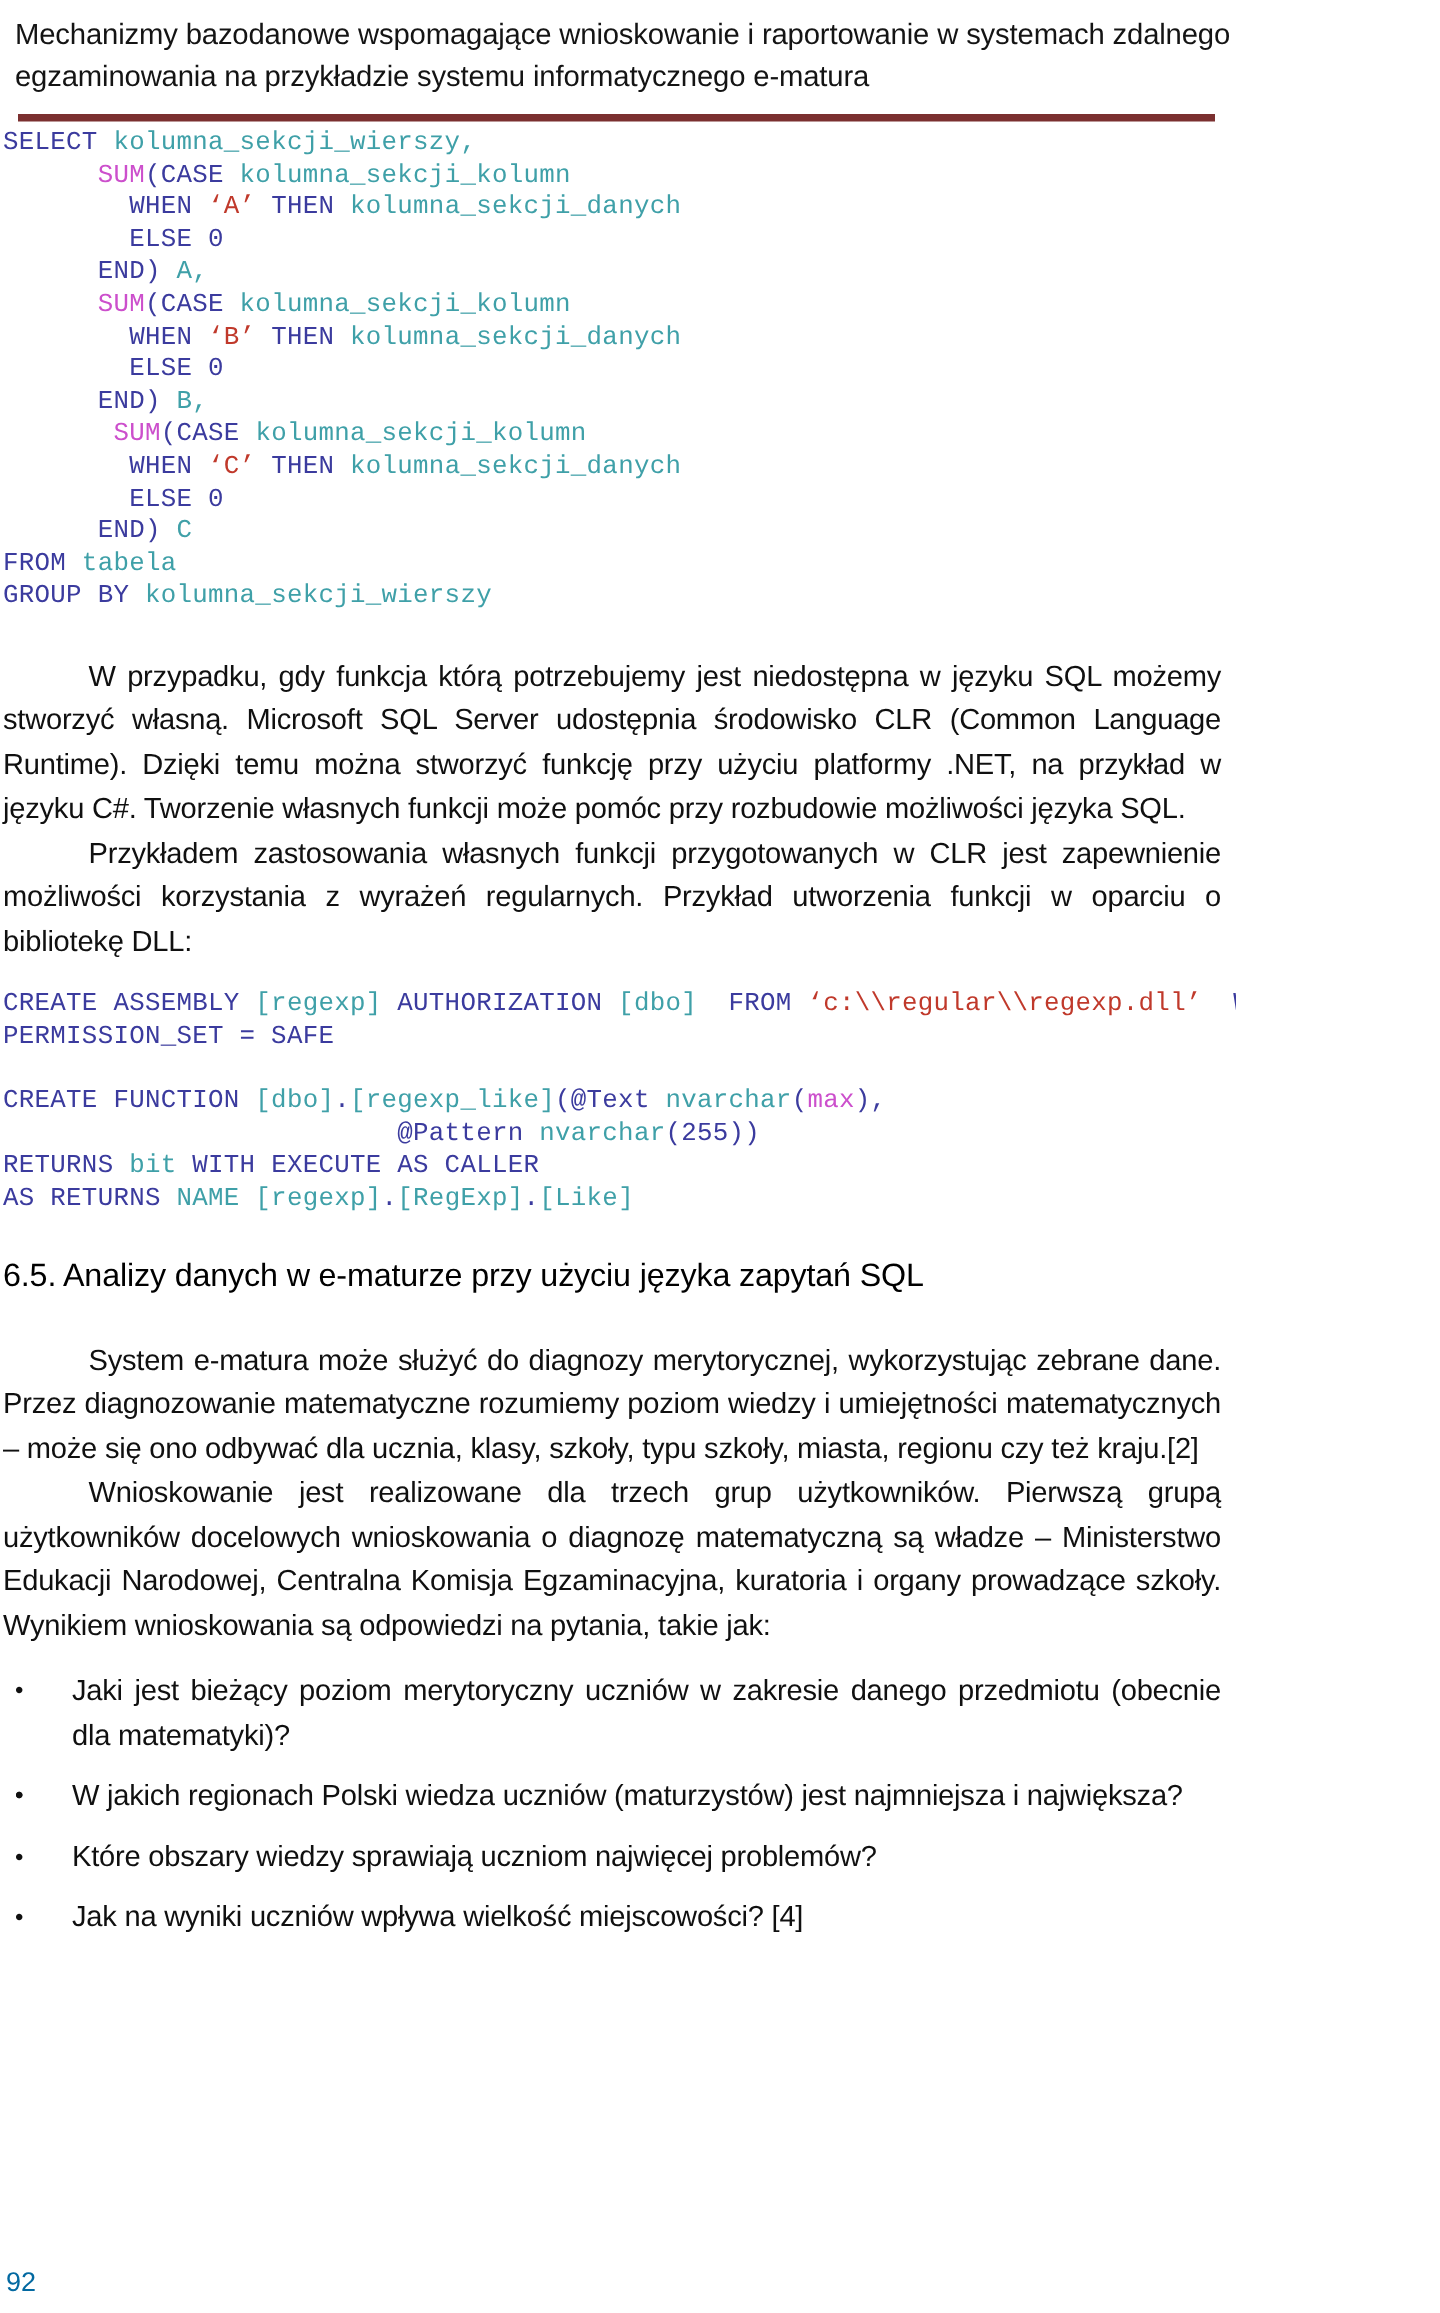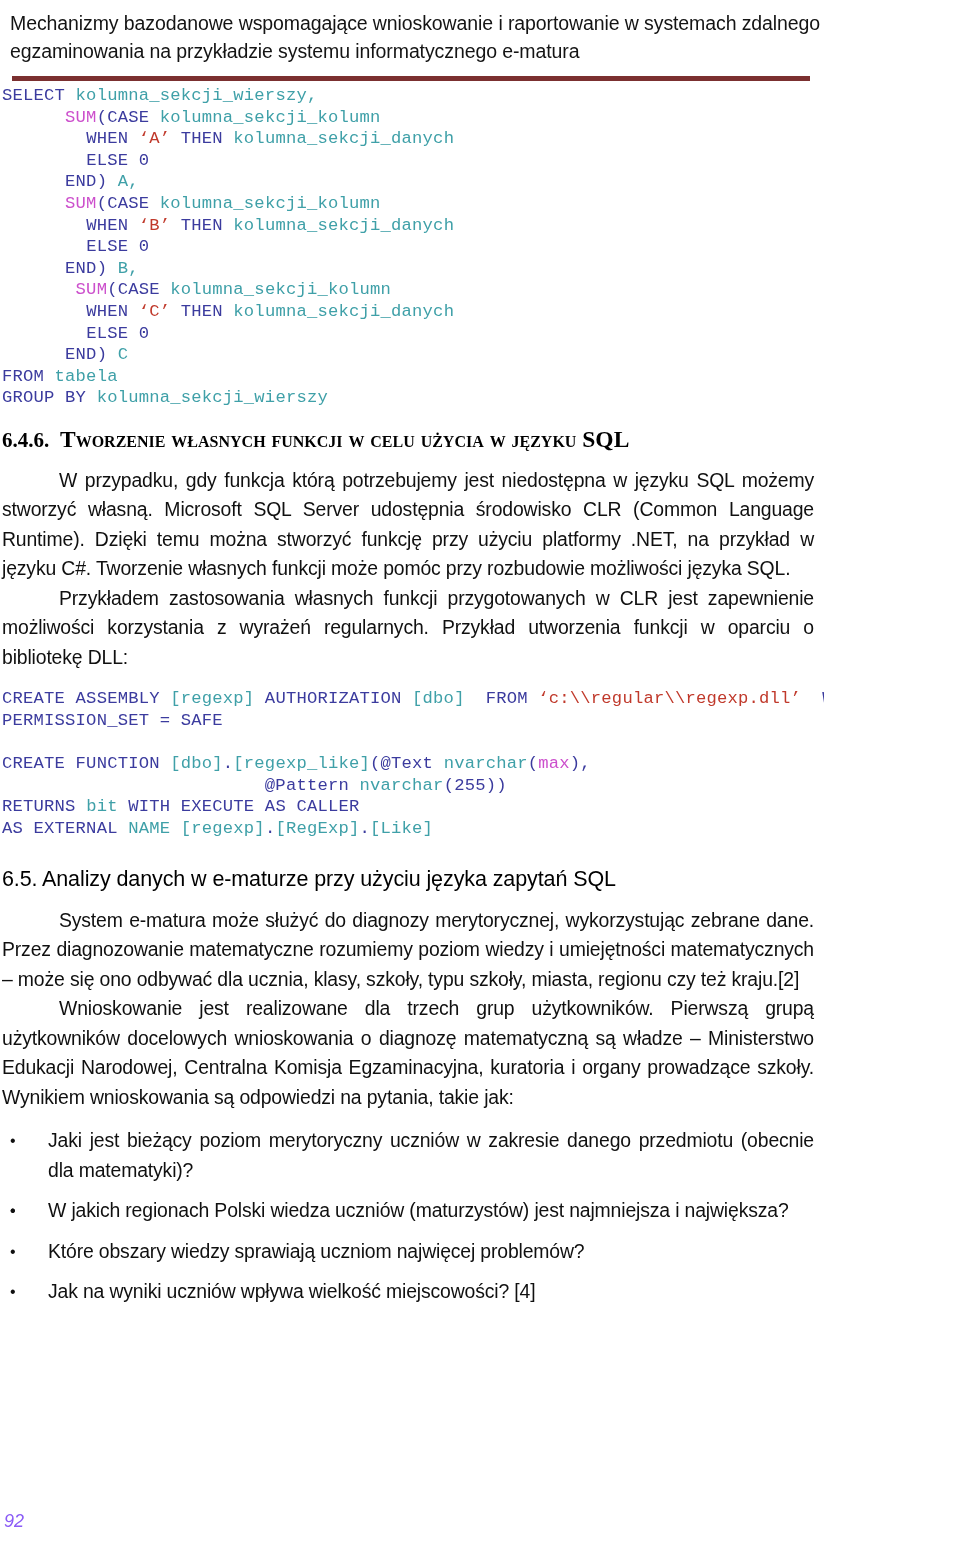--- a/index.html
+++ b/index.html
@@ -92,21 +92,21 @@
   
   .para {
     font-family: "Liberation Sans", sans-serif;
     font-size: 19.4px;
     line-height: 29.5px;
     color: #101010;
     text-align: justify;
     margin: 0 10px 0 2px;
     letter-spacing: -0.15px;
   }
-  .para.first { margin-top: 12px; }
+  .para.first { margin-top: 28px; }
   .para .ind { display: inline-block; width: 57px; }
 
   
   .bullets {
     margin: 14px 10px 0 2px;
     padding: 0;
     list-style: none;
   }
   .bullets li {
     position: relative;
@@ -135,22 +135,21 @@
   }
 
   
   .page-number {
     position: absolute;
     left: 4px;
     bottom: 10px;
     font-family: "Liberation Sans", sans-serif;
     font-size: 18px;
     line-height: 22px;
-    color: #8b5cf6;
-    font-style: italic;
+    color: #0369a1;
   }
 </style>
 </head>
 <body>
 
 <div class="page">
 
   <div class="header">
     <div class="header-line">Mechanizmy bazodanowe wspomagające wnioskowanie i raportowanie w systemach zdalnego</div>
     <div class="header-line">egzaminowania na przykładzie systemu informatycznego e-matura</div>
@@ -166,34 +165,31 @@
 <span class="pl">        </span><span class="k">WHEN </span><span class="st">‘B’</span><span class="k"> THEN </span><span class="id">kolumna_sekcji_danych</span>
 <span class="pl">        </span><span class="k">ELSE </span><span class="num">0</span>
 <span class="pl">      </span><span class="k">END</span><span class="pl">) </span><span class="id">B,</span>
 <span class="pl">       </span><span class="fn">SUM</span><span class="pl">(</span><span class="k">CASE </span><span class="id">kolumna_sekcji_kolumn</span>
 <span class="pl">        </span><span class="k">WHEN </span><span class="st">‘C’</span><span class="k"> THEN </span><span class="id">kolumna_sekcji_danych</span>
 <span class="pl">        </span><span class="k">ELSE </span><span class="num">0</span>
 <span class="pl">      </span><span class="k">END</span><span class="pl">) </span><span class="id">C</span>
 <span class="k">FROM </span><span class="id">tabela</span>
 <span class="k">GROUP BY </span><span class="id">kolumna_sekcji_wierszy</span></pre>
 
-  <div class="h3">
-    <span class="h3-num">6.4.6.</span><span class="sc">Tworzenie własnych funkcji w celu użycia w języku SQL</span>
-  </div>
 
   <div class="para first"><span class="ind"></span><span>W przypadku, gdy funkcja którą potrzebujemy jest niedostępna w języku SQL możemy stworzyć własną. Microsoft SQL Server udostępnia środowisko CLR (Common Language Runtime). Dzięki temu można stworzyć funkcję przy użyciu platformy .NET, na przykład w języku C#. Tworzenie własnych funkcji może pomóc przy rozbudowie możliwości języka SQL.</span></div>
   <div class="para"><span class="ind"></span><span>Przykładem zastosowania własnych funkcji przygotowanych w CLR jest zapewnienie możliwości korzystania z wyrażeń regularnych. Przykład utworzenia funkcji w oparciu o bibliotekę DLL:</span></div>
 
   <pre class="code code-block-2"><span class="k">CREATE ASSEMBLY </span><span class="id">[regexp]</span><span class="k"> AUTHORIZATION </span><span class="id">[dbo]</span><span class="k">  FROM </span><span class="st">‘c:\\regular\\regexp.dll’</span><span class="k">  WITH</span>
 <span class="k">PERMISSION_SET = SAFE</span>
 <span class="pl"> </span>
 <span class="k">CREATE FUNCTION </span><span class="id">[dbo]</span><span class="pl">.</span><span class="id">[regexp_like]</span><span class="pl">(</span><span class="k">@Text </span><span class="id">nvarchar</span><span class="pl">(</span><span class="fn">max</span><span class="pl">),</span>
 <span class="pl">                         </span><span class="k">@Pattern </span><span class="id">nvarchar</span><span class="pl">(255))</span>
 <span class="k">RETURNS </span><span class="id">bit</span><span class="k"> WITH EXECUTE AS CALLER</span>
-<span class="k">AS EXTERNAL </span><span class="id">NAME </span><span class="id">[regexp]</span><span class="pl">.</span><span class="id">[RegExp]</span><span class="pl">.</span><span class="id">[Like]</span></pre>
+<span class="k">AS RETURNS </span><span class="id">NAME </span><span class="id">[regexp]</span><span class="pl">.</span><span class="id">[RegExp]</span><span class="pl">.</span><span class="id">[Like]</span></pre>
 
   <div class="h2">
     <span class="h2-num">6.5.</span><span>Analizy danych w e-maturze przy użyciu języka zapytań SQL</span>
   </div>
 
   <div class="para first"><span class="ind"></span><span>System e-matura może służyć do diagnozy merytorycznej, wykorzystując zebrane dane. Przez diagnozowanie matematyczne rozumiemy poziom wiedzy i umiejętności matematycznych – może się ono odbywać dla ucznia, klasy, szkoły, typu szkoły, miasta, regionu czy też kraju.[2]</span></div>
   <div class="para"><span class="ind"></span><span>Wnioskowanie jest realizowane dla trzech grup użytkowników. Pierwszą grupą użytkowników docelowych wnioskowania o diagnozę matematyczną są władze – Ministerstwo Edukacji Narodowej, Centralna Komisja Egzaminacyjna, kuratoria i organy prowadzące szkoły. Wynikiem wnioskowania są odpowiedzi na pytania, takie jak:</span></div>
 
   <ul class="bullets">
       <li><span class="bullet-mark">•</span><span>Jaki jest bieżący poziom merytoryczny uczniów w zakresie danego przedmiotu (obecnie dla matematyki)?</span></li>

